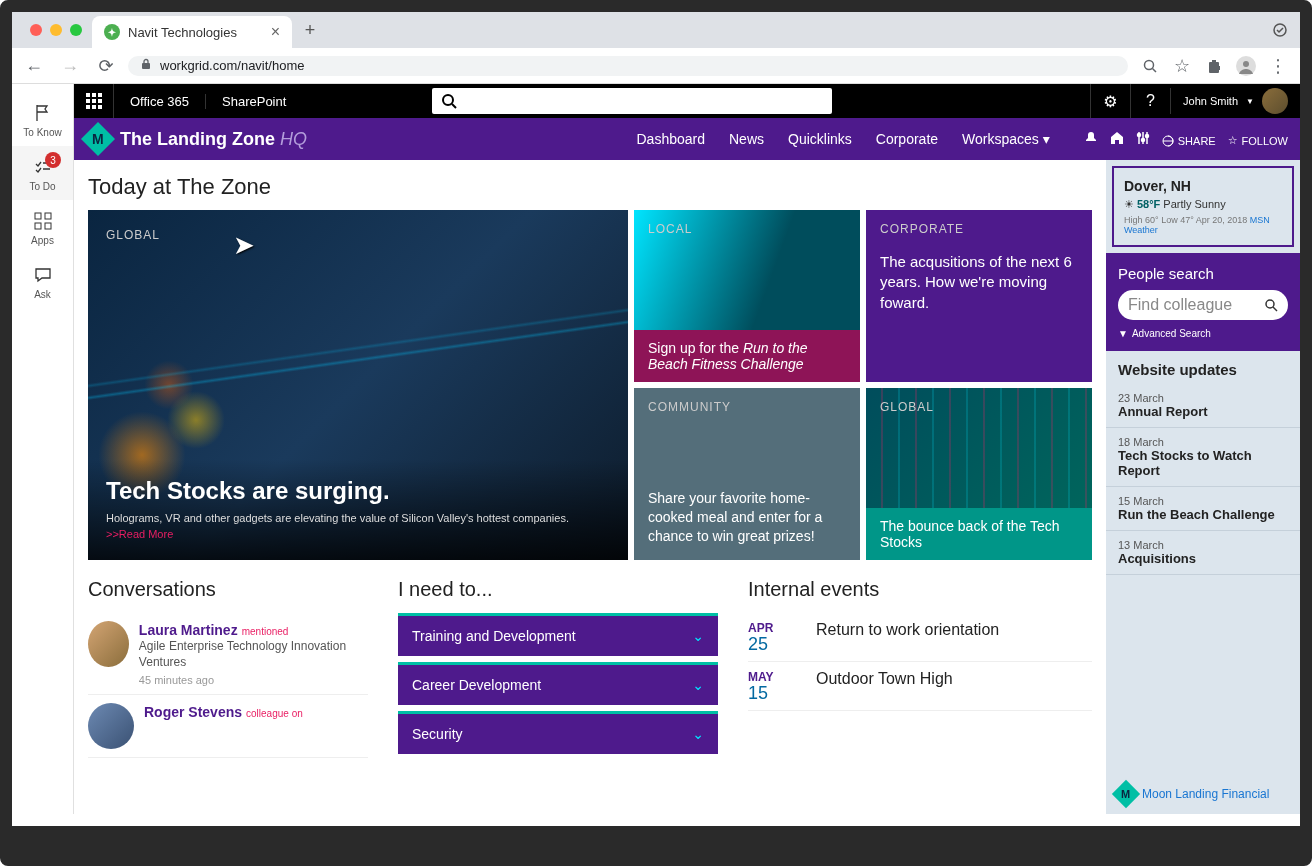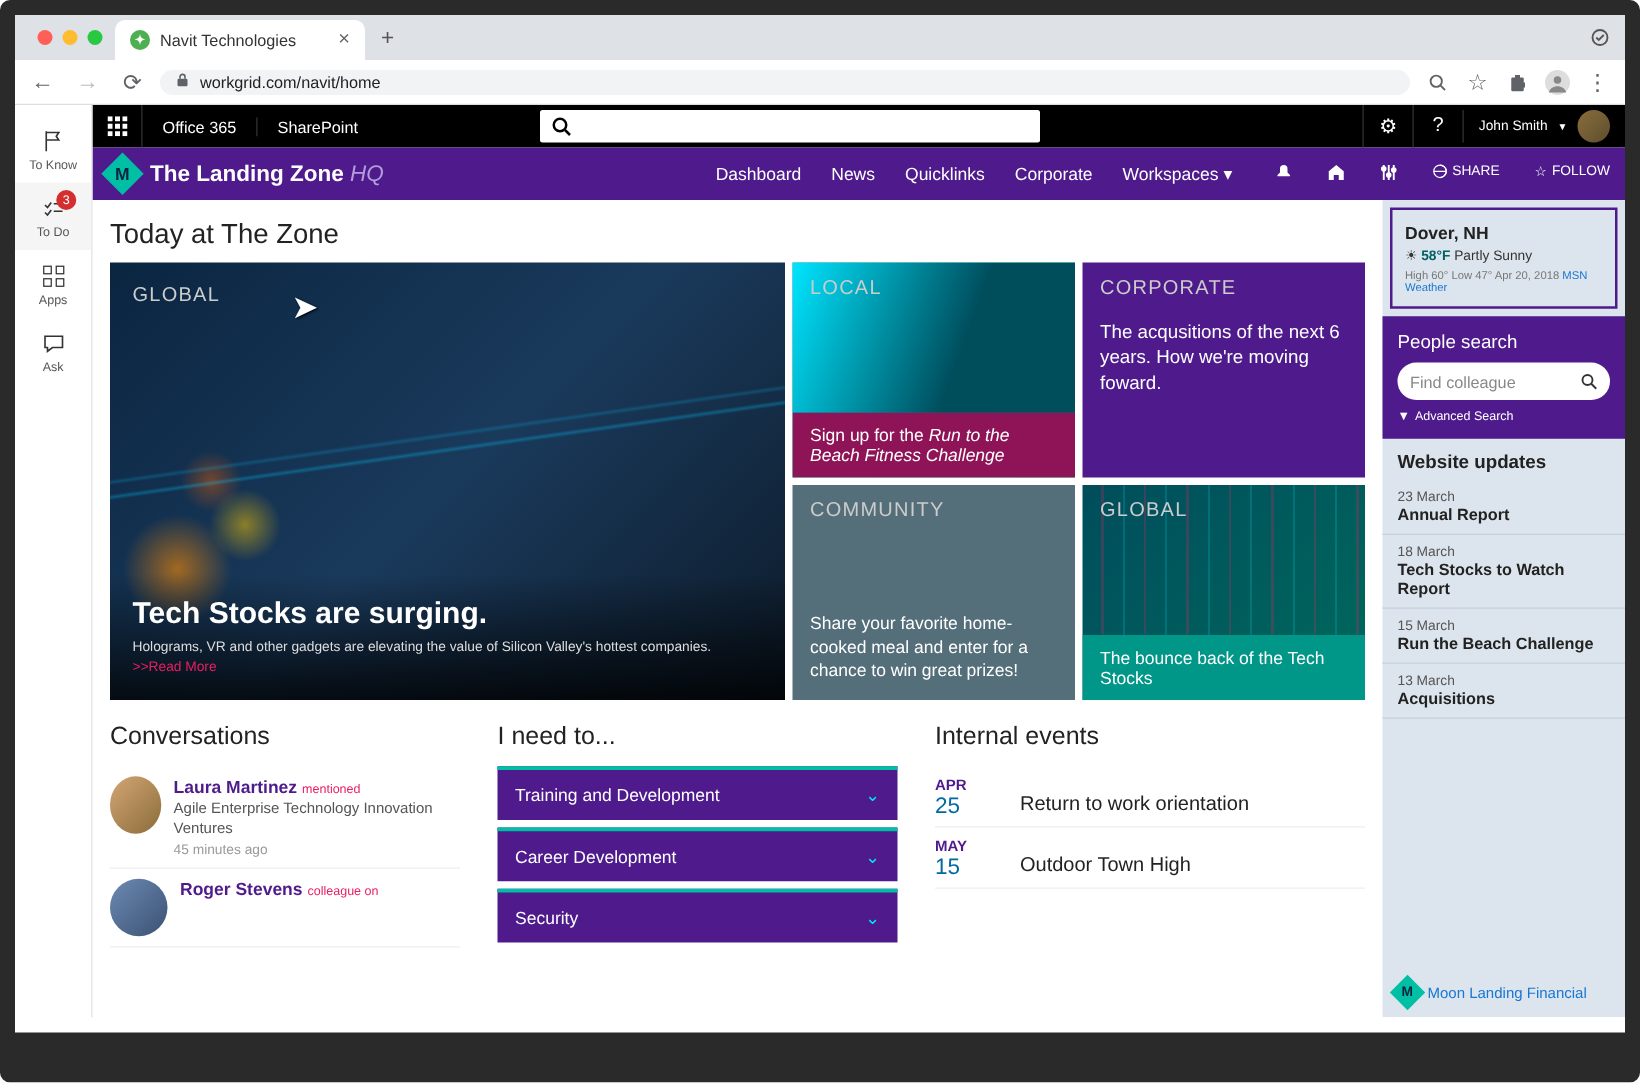--- a/index.html
+++ b/index.html
@@ -37,37 +37,37 @@
 .o365-right{margin-left:auto;display:flex;align-items:center;gap:0}
 .o365-btn{width:40px;height:34px;display:flex;align-items:center;justify-content:center;border-left:1px solid #333;font-size:16px}
 .user-area{display:flex;align-items:center;gap:8px;padding:0 12px;border-left:1px solid #333;font-size:11px}
 .o365-avatar{width:26px;height:26px;border-radius:50%;background:linear-gradient(135deg,#8a6d3b,#5d4e2e)}
 .site-header{height:42px;background:#4e1a8c;display:flex;align-items:center;padding:0 12px;gap:10px;color:#fff}
 .site-logo{width:24px;height:24px;background:#00bfa5;display:flex;align-items:center;justify-content:center;font-weight:bold;font-size:14px;color:#0a2540;transform:rotate(45deg)}
 .site-logo span{transform:rotate(-45deg)}
 .site-title{font-size:18px;font-weight:600}
 .site-title .hq{font-style:italic;color:#b39ddb;font-weight:400}
 .site-nav{margin-left:auto;display:flex;gap:24px;font-size:14px}
-.site-actions{display:flex;align-items:flex-start;gap:28px;margin-left:24px;font-size:11px}
+.site-actions{display:flex;align-items:flex-end;gap:12px;margin-left:24px;font-size:11px}
 .sa-btn{display:flex;align-items:center;gap:4px}
 .page-body{flex:1;display:flex;overflow:hidden}
 .page-main{flex:1;padding:14px;overflow:hidden;background:#fff}
 .page-title{font-size:22px;color:#222;margin-bottom:10px}
 .hero-grid{display:grid;grid-template-columns:540px 1fr 1fr;grid-template-rows:172px 172px;gap:6px;height:350px}
 .hero-main{grid-row:1/3;background:linear-gradient(135deg,#0a2540 0%,#1a3a5c 50%,#0d1b2a 100%);position:relative;overflow:hidden;color:#fff;padding:18px}
 .hero-main::before{content:"";position:absolute;inset:0;background:
  radial-gradient(circle at 10% 70%,rgba(255,140,0,.6) 0%,transparent 8%),
  radial-gradient(circle at 20% 60%,rgba(255,200,0,.5) 0%,transparent 6%),
  radial-gradient(circle at 15% 50%,rgba(255,100,0,.4) 0%,transparent 5%);
 }
 .hero-main::after{content:"";position:absolute;left:0;right:0;bottom:40%;height:120px;background:
  linear-gradient(transparent 48%,rgba(0,200,255,.3) 50%,transparent 52%),
  linear-gradient(transparent 38%,rgba(0,200,255,.2) 40%,transparent 42%);
  transform:skewY(-8deg)}
-.tag{font-size:16px;letter-spacing:1px;color:#ccc;position:relative;z-index:2}
+.tag{font-size:12px;letter-spacing:1px;color:#ccc;position:relative;z-index:2}
 .hero-bottom{position:absolute;bottom:0;left:0;right:0;padding:18px;background:linear-gradient(transparent,rgba(0,0,0,.8));z-index:2}
 .hero-title{font-size:24px;font-weight:600;margin-bottom:6px}
 .hero-desc{font-size:11px;color:#ddd;line-height:1.4}
 .readmore{color:#e91e63}
 .cursor{position:absolute;top:20px;left:145px;z-index:5;font-size:26px;color:#fff;text-shadow:1px 1px 2px #000}
 .tile{position:relative;color:#fff;overflow:hidden;display:flex;flex-direction:column}
 .tile .tag{padding:12px 14px 0}
 .tile-body{padding:8px 14px 14px;font-size:14px;line-height:1.35;margin-top:auto}
 .tile-local{background:linear-gradient(135deg,#0097a7,#00695c)}
 .tile-local .img{flex:1;background:linear-gradient(110deg,#00e5ff 0%,#004d5c 60%);position:relative}
@@ -83,35 +83,35 @@
 .lower-grid{display:grid;grid-template-columns:280px 320px 1fr;gap:30px;margin-top:18px}
 .panel-title{font-size:20px;color:#222;margin-bottom:12px}
 .conv-item{display:flex;gap:10px;padding:8px 0;border-bottom:1px solid #eee}
 .conv-avatar{width:46px;height:46px;border-radius:50%;background:linear-gradient(135deg,#d4a574,#8a6d3b)}
 .conv-name{color:#4e1a8c;font-weight:600;font-size:14px}
 .conv-meta{color:#e91e63;font-size:10px;margin-left:4px}
 .conv-sub{font-size:12px;color:#555;line-height:1.3}
 .conv-time{font-size:11px;color:#999;margin-top:4px}
 .need-item{background:#4e1a8c;color:#fff;padding:12px 14px;margin-bottom:6px;display:flex;align-items:center;justify-content:space-between;border-top:3px solid #00bfa5;font-size:14px}
 .need-item .chev{color:#00e5ff;font-size:14px}
-.event-item{display:flex;gap:18px;padding:8px 0;border-bottom:1px solid #eee;align-items:flex-end}
+.event-item{display:flex;gap:18px;padding:8px 0;border-bottom:1px solid #eee;align-items:flex-start}
 .event-date{text-align:left;min-width:50px}
 .event-month{color:#4e1a8c;font-size:12px;font-weight:600}
 .event-day{font-size:18px;color:#0369a1;line-height:1}
 .event-title{font-size:16px;font-weight:400;color:#222}
 .right-col{width:194px;background:#dce5ed;display:flex;flex-direction:column}
 .weather-card{border:2px solid #4e1a8c;margin:6px;padding:10px;background:#dce5ed;font-size:11px}
 .weather-loc{font-weight:600;font-size:14px;color:#222;margin-bottom:4px}
 .weather-cond{color:#333;margin-bottom:4px}
 .weather-cond .temp{color:#006064;font-weight:600}
 .weather-meta{font-size:9px;color:#777}
 .weather-meta .msn{color:#1976d2}
 .people-search{background:#4e1a8c;padding:12px;color:#fff}
 .ps-title{font-size:15px;margin-bottom:8px}
-.ps-input{background:#fff;border-radius:16px;height:30px;display:flex;align-items:center;padding:0 10px;color:#888;font-size:13px;justify-content:space-between}
+.ps-input{background:#fff;border-radius:16px;height:30px;display:flex;align-items:center;padding:0 10px;color:#888;font-size:16px;justify-content:space-between}
 .ps-adv{font-size:10px;margin-top:8px;display:flex;align-items:center;gap:4px}
 .updates-title{padding:10px 12px 6px;font-size:15px;font-weight:600;color:#222}
 .update-item{padding:8px 12px;border-bottom:1px solid #c5d0da}
 .update-date{font-size:11px;color:#555}
 .update-title{font-size:13px;font-weight:600;color:#222}
 .footer-brand{margin-top:auto;padding:10px;display:flex;align-items:center;gap:6px;font-size:12px;color:#1976d2}
 .footer-brand .logo{width:20px;height:20px;background:#00bfa5;display:flex;align-items:center;justify-content:center;font-weight:bold;font-size:11px;color:#0a2540;transform:rotate(45deg)}
 .footer-brand .logo span{transform:rotate(-45deg)}
 </style>
 </head>

